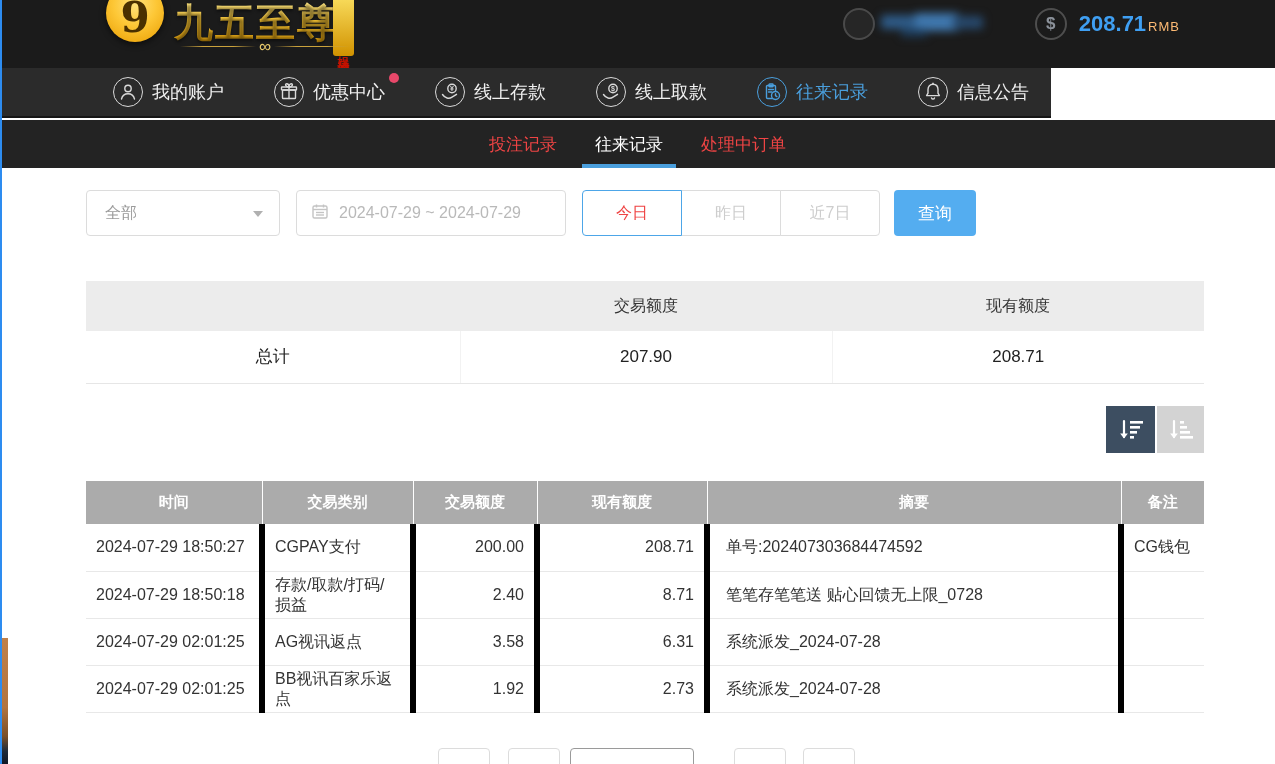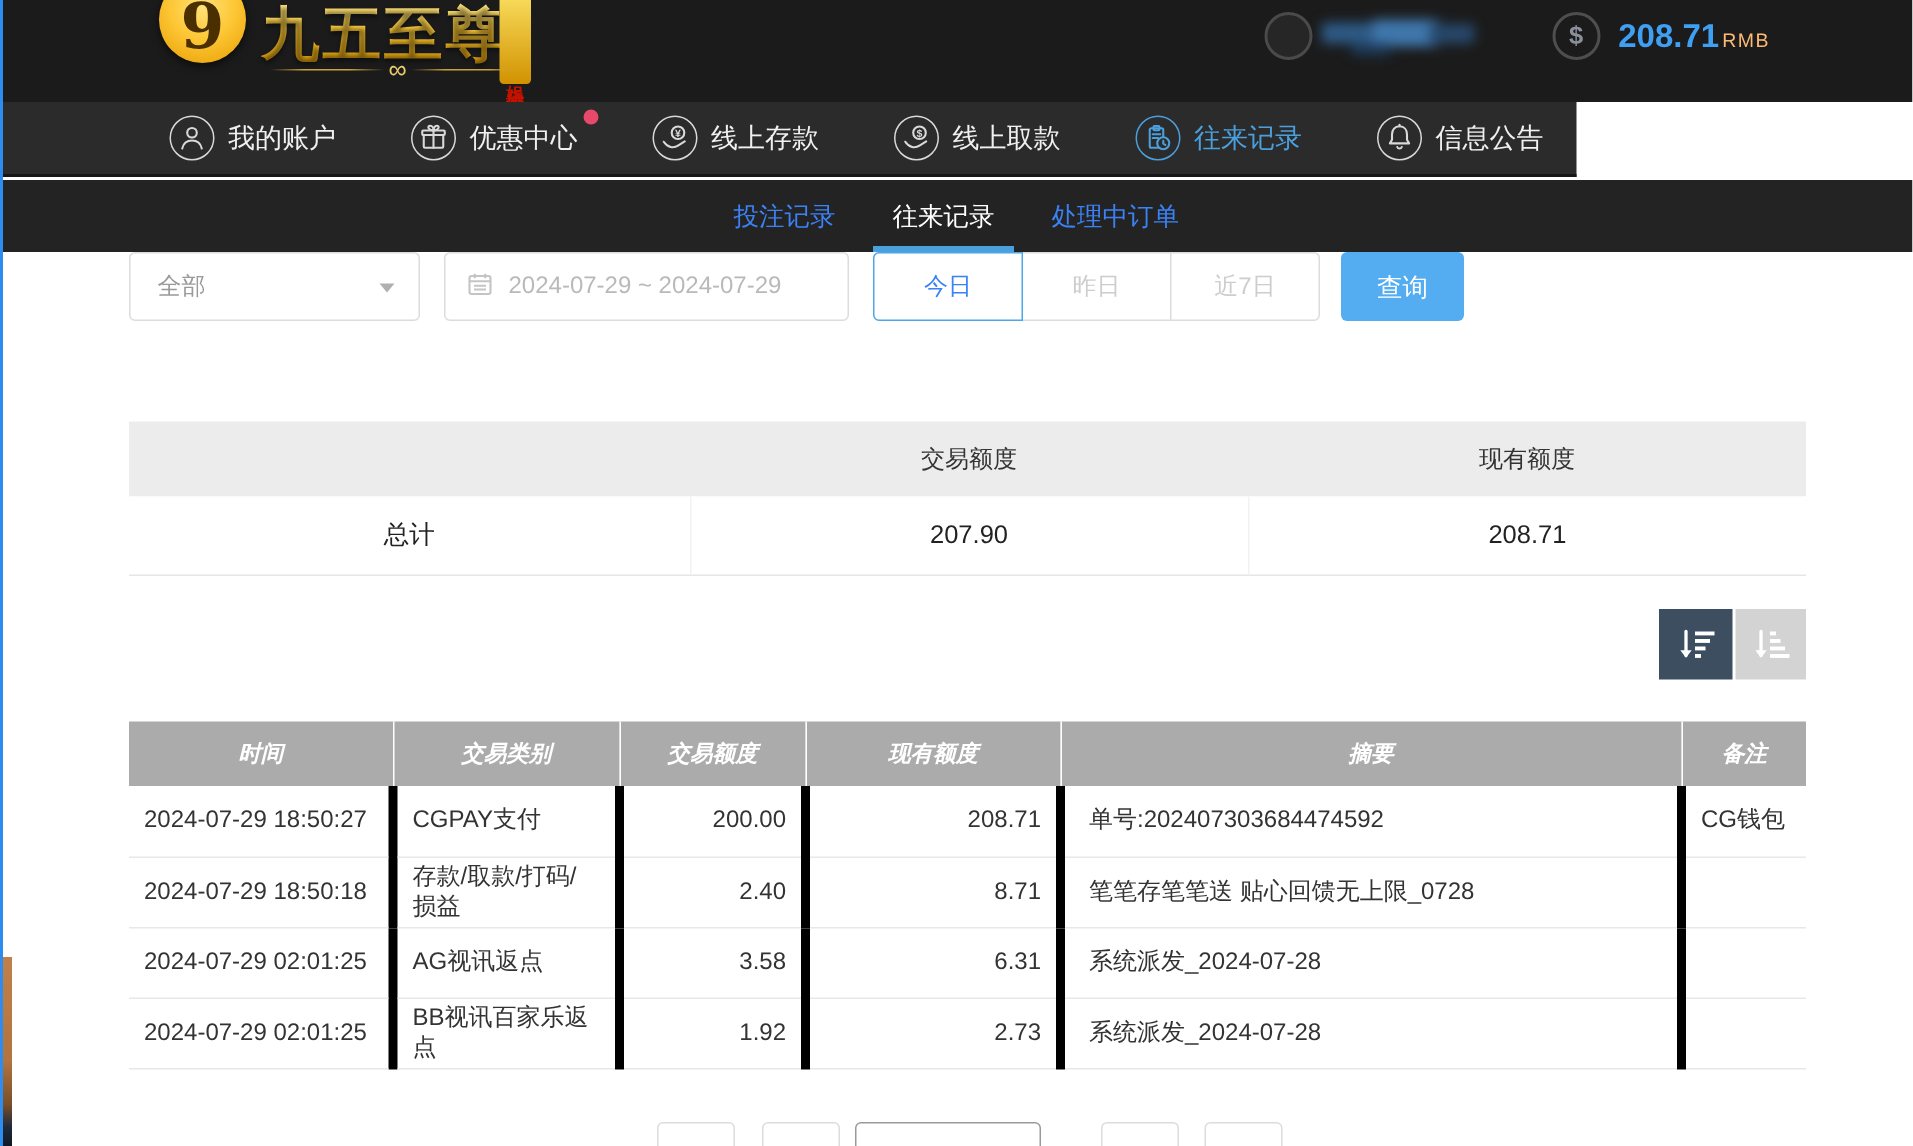--- a/index.html
+++ b/index.html
@@ -57,56 +57,56 @@
   .nav-item.active .nav-icon { border-color:#4a9fdd; }
   .nav-item.active .nav-label { color:#4a9fdd; }
   .nav-item svg { stroke:#d9d9d9; fill:none; stroke-width:1.4; stroke-linecap:round; stroke-linejoin:round; }
   .nav-item.active svg { stroke:#4a9fdd; }
   .nav-item svg text { stroke:none; fill:#d9d9d9; font-size:7px; font-weight:bold; }
   .red-dot { position:absolute; right:-14px; top:-4px; width:10px; height:10px; border-radius:50%; background:#e8486a; }
   
   .subtab-bar { position:absolute; left:0; top:120px; width:1275px; height:48px; background:#232323;
     display:flex; align-items:center; justify-content:center; gap:38px; }
   .subtab { position:relative; height:48px; display:flex; align-items:center; font-size:17px;
-    color:#3b82f6; cursor:pointer; }
+    color:#ef4444; cursor:pointer; }
   .subtab.active { color:#fff; }
   .subtab.active::after { content:""; position:absolute; left:-13px; right:-13px; bottom:0; height:4px; background:#4a9fdd; }
   
-  .filter-row { position:absolute; left:86px; top:168px; height:46px; display:flex; }
+  .filter-row { position:absolute; left:86px; top:190px; height:46px; display:flex; }
   .select-box { position:relative; width:194px; height:46px; border:1px solid #dcdcdc; border-radius:4px;
     display:flex; align-items:center; padding-left:18px; color:#9a9a9a; font-size:16px; cursor:pointer; background:#fff; }
   .caret { position:absolute; right:16px; top:20px; width:0; height:0;
     border-left:5px solid transparent; border-right:5px solid transparent; border-top:6px solid #b0b0b0; }
   .date-box { width:270px; height:46px; margin-left:16px; border:1px solid #dcdcdc; border-radius:4px;
     display:flex; align-items:center; gap:10px; padding-left:14px; color:#b9b9b9; font-size:16px; background:#fff; cursor:pointer; }
   .cal-icon svg { stroke:#c4c4c4; fill:none; stroke-width:1.4; }
   .quick-group { display:flex; margin-left:16px; }
   .quick-btn { width:100px; height:46px; border:1px solid #dcdcdc; background:#fff; color:#cdcdcd;
     font-size:16px; display:flex; align-items:center; justify-content:center; cursor:pointer; margin-left:-1px; }
   .quick-btn:first-child { border-radius:4px 0 0 4px; margin-left:0; }
   .quick-btn:last-child { border-radius:0 4px 4px 0; }
-  .quick-btn.active { border-color:#4da6e8; color:#3b82f6; position:relative; z-index:2; }
+  .quick-btn.active { border-color:#4da6e8; color:#ef4444; position:relative; z-index:2; }
   .query-btn { width:82px; height:46px; margin-left:14px; border:none; border-radius:4px;
     background:#54adf0; color:#fff; font-size:17px; display:flex; align-items:center; justify-content:center; cursor:pointer; }
   
   .summary { position:absolute; left:86px; top:281px; width:1118px; border-collapse:collapse; table-layout:fixed; }
   .summary th { height:50px; background:#ececec; font-weight:normal; font-size:16px; color:#333; text-align:center; }
   .summary td { height:52px; background:#fff; font-size:17px; color:#222; text-align:center;
     border-bottom:1px solid #e6e6e6; }
   .summary td + td { border-left:1px solid #f2f2f2; }
   
   .sort-btns { position:absolute; left:1106px; top:406px; display:flex; gap:2px; }
   .sort-btn { width:49px; height:47px; display:flex; align-items:center; justify-content:center; cursor:pointer; }
   .sort-btn.desc { background:#3d4e61; }
   .sort-btn.asc { background:#d3d3d3; width:47px; }
   .sort-btn svg { stroke:#fff; fill:#fff; stroke-linecap:round; }
   
   .data-table { position:absolute; left:86px; top:481px; width:1118px; border-collapse:collapse; table-layout:fixed; }
   .data-table th { height:43px; background:#ababab; color:#fff; font-size:15px; font-weight:bold;
-    text-align:center; border-right:1px solid #fff;font-style:italic; }
+    text-align:center; border-right:1px solid #fff; }
   .data-table th:last-child { border-right:none; }
   .data-table td { height:47px; padding:3px 10px; font-size:16px; color:#333; line-height:20px;
     border-bottom:1px solid #e8e8e8; border-right:6px solid #000000; background:#fff; vertical-align:middle; }
   .data-table td:last-child { border-right:none; }
   .data-table tr:first-child td { height:51px; }
   td.al { text-align:left; } td.ar { text-align:right; }
   td.c-summary { padding-left:16px; }
   
   .pg-btn { position:absolute; top:748px; height:30px; background:#fff; border:1px solid #dcdcdc; border-radius:4px; cursor:pointer; }
   .pg-first { left:438px; width:52px; }

